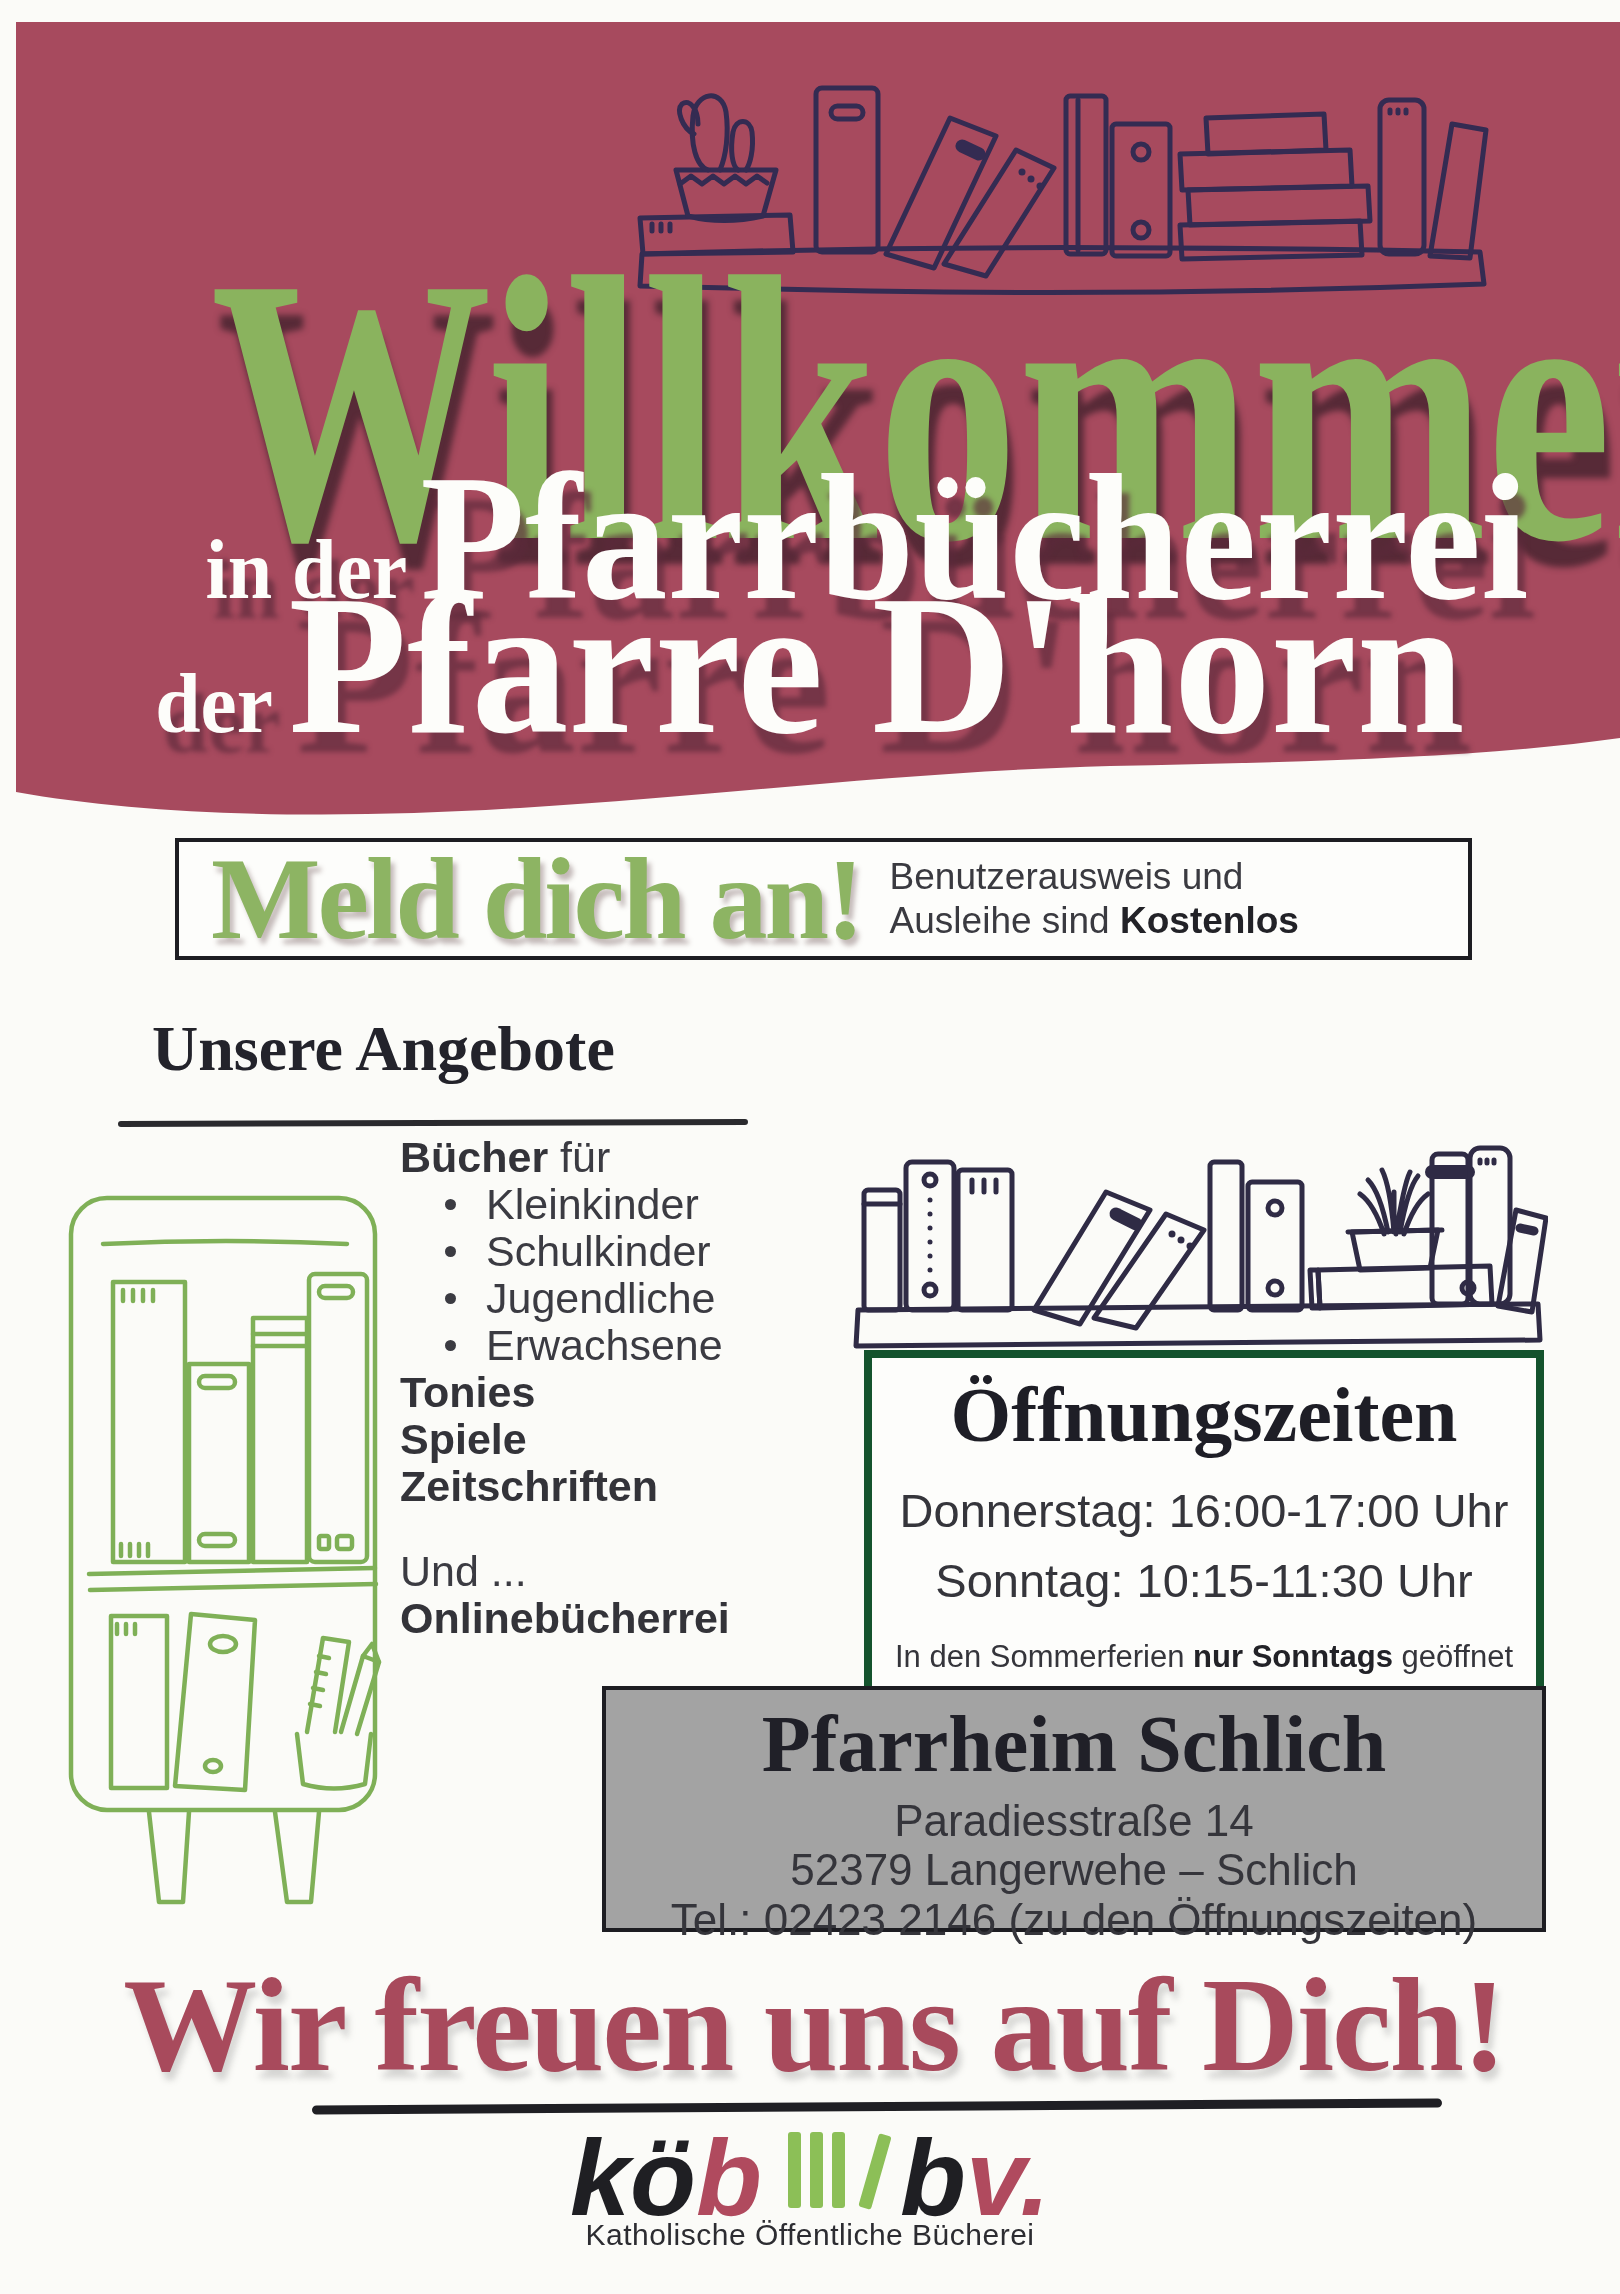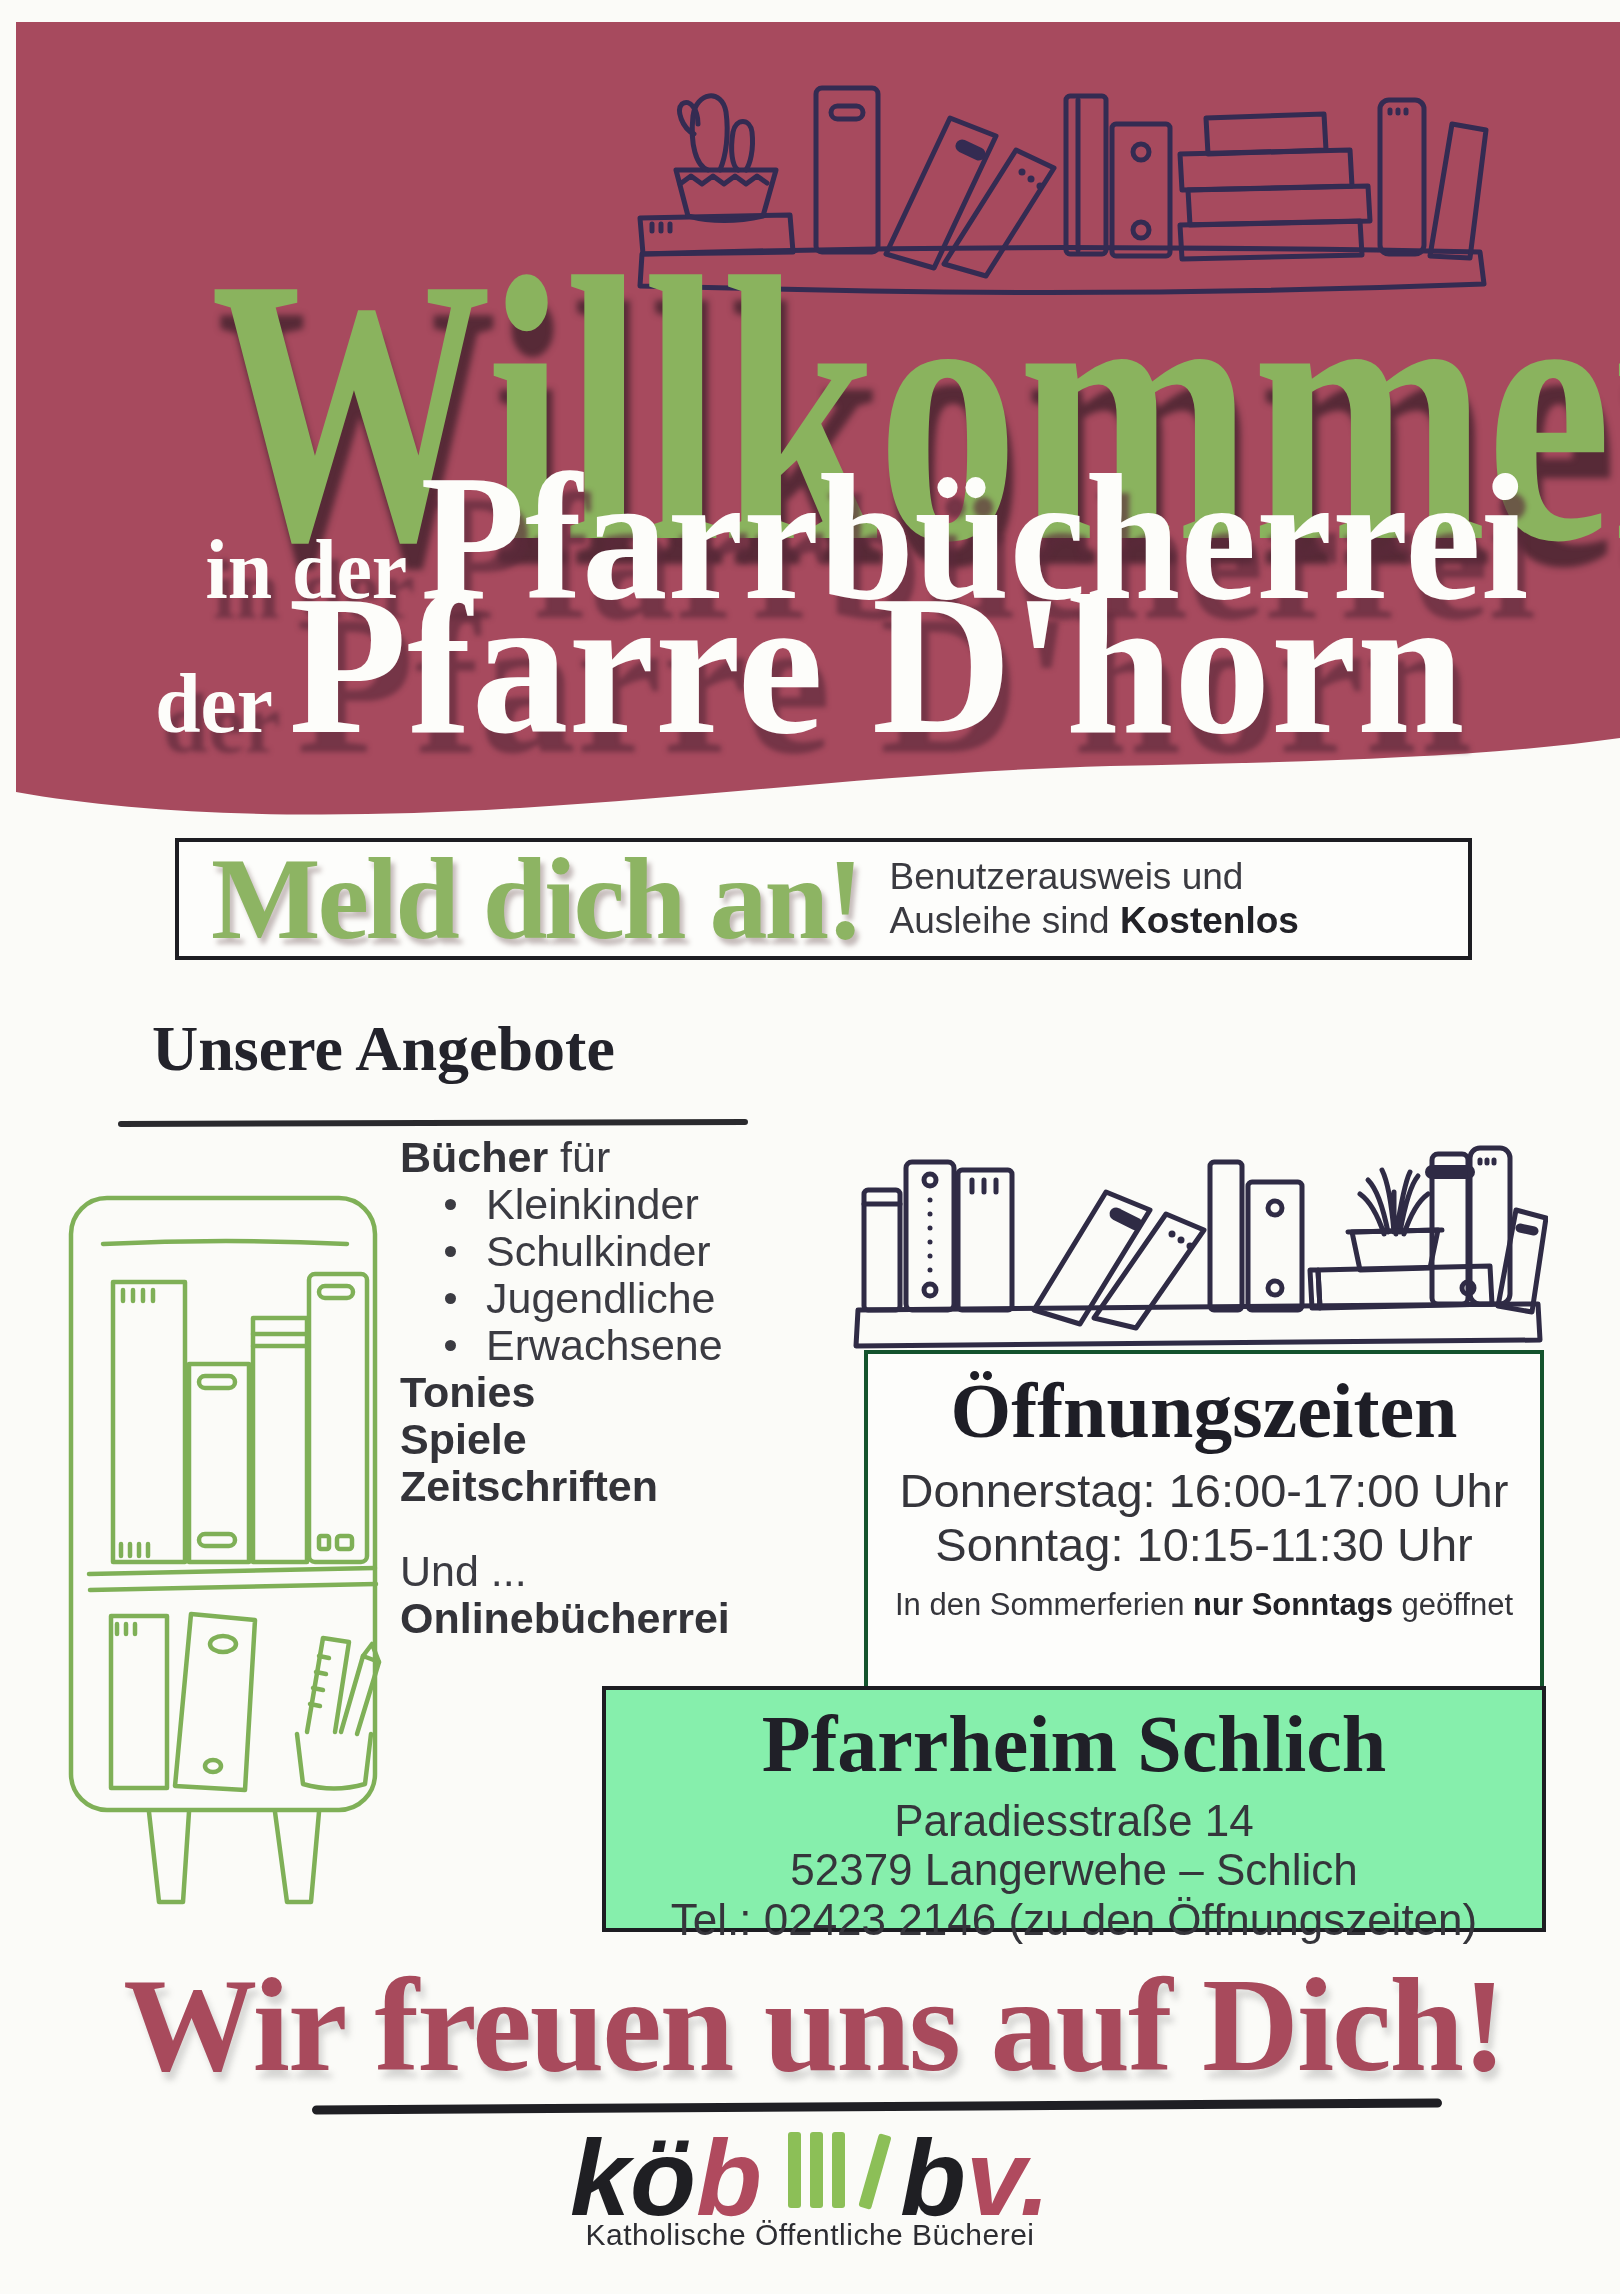--- a/index.html
+++ b/index.html
@@ -65,35 +65,35 @@
   .bullet-dot{
     width:11px;height:11px;border-radius:50%;background:#3b3b42;flex:0 0 auto;
     margin-left:45px;margin-right:30px;font-size:0;overflow:hidden;
   }
   .offer-upcoming{margin-top:38px;}
 
   
   .black-shelf{position:absolute;left:848px;top:1128px;width:700px;height:235px;}
   .hours-box{
     position:absolute;left:864px;top:1350px;width:680px;height:400px;box-sizing:border-box;
-    border:4px solid #14532d;background:#fdfdfb;display:flex;flex-direction:column;align-items:center;
+    border:8px solid #14532d;background:#fdfdfb;display:flex;flex-direction:column;align-items:center;gap:16px;
   }
   .hours-heading{
     margin-top:16px;font-family:"Liberation Serif",serif;font-weight:700;font-size:78px;line-height:1.05;
     color:#1e1e26;white-space:nowrap;
   }
   .hours-line{font-size:47px;line-height:1.16;color:#35353b;}
   .hours-line.first{margin-top:12px;}
   .hours-note{margin-top:14px;font-size:31px;color:#35353b;}
   .hours-note b{color:#222227;}
 
   
   .location-box{
     position:absolute;left:602px;top:1686px;width:944px;height:246px;box-sizing:border-box;
-    border:4px solid #1d1d22;background:#86efac;text-align:center;
+    border:4px solid #1d1d22;background:#a3a3a3;text-align:center;
   }
   .location-name{
     margin-top:14px;font-family:"Liberation Serif",serif;font-weight:700;font-size:80px;line-height:1;
     color:#202028;white-space:nowrap;
   }
   .location-line{font-size:44px;line-height:1.12;color:#35353b;white-space:nowrap;}
   .location-line.first{margin-top:12px;}
 
   
   .closing{

